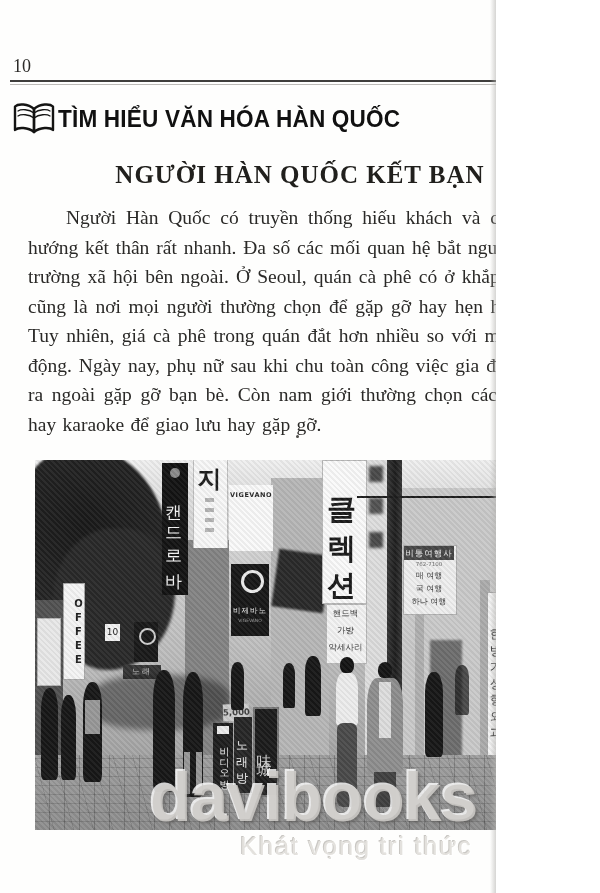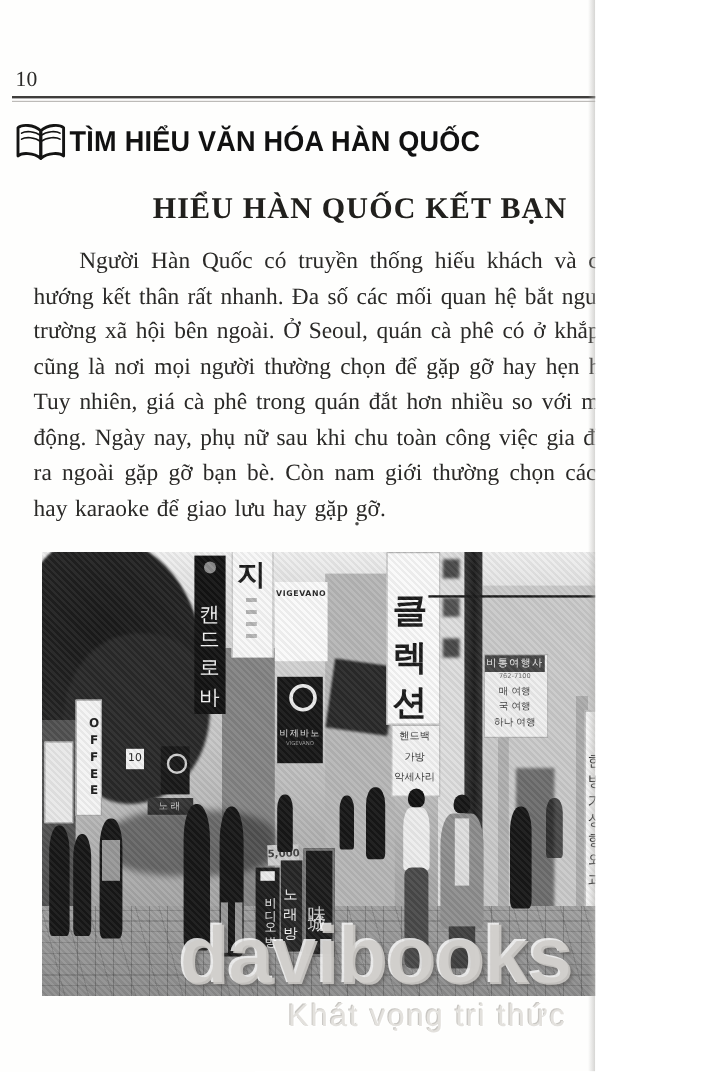--- a/index.html
+++ b/index.html
@@ -60,21 +60,21 @@
       <g fill="none" stroke="#141413" stroke-width="1.3" stroke-linecap="round">
         <path d="M23 12 C18 8, 10 8, 7 10"></path>
         <path d="M23 12 C28 8, 36 8, 39 10"></path>
         <path d="M23 17 C18 13, 10 13, 7 15"></path>
         <path d="M23 17 C28 13, 36 13, 39 15"></path>
       </g>
     </svg>
   </div>
   <div class="abs sect">TÌM HIỂU VĂN HÓA HÀN QUỐC</div>
 
-  <div class="abs title">HIỂU HÀN QUỐC KẾT BẠN</div>
+  <div class="abs title">NGƯỜI HÀN QUỐC KẾT BẠN</div>
   <div class="abs para">Người Hàn Quốc có truyền thống hiếu khách và có khuynh hướng kết thân rất nhanh. Đa số các mối quan hệ bắt nguồn từ môi trường xã hội bên ngoài. Ở Seoul, quán cà phê có ở khắp nơi. Đây cũng là nơi mọi người thường chọn để gặp gỡ hay hẹn hò bạn bè. Tuy nhiên, giá cà phê trong quán đắt hơn nhiều so với máy bán tự động. Ngày nay, phụ nữ sau khi chu toàn công việc gia đình có thể ra ngoài gặp gỡ bạn bè. Còn nam giới thường chọn các quán bar hay karaoke để giao lưu hay gặp gỡ.</div>
   <div class="abs speck"></div>
 
   <div class="abs" id="photo">
 
     <div style="left:150px;top:80px;width:44px;height:290px;background:#86837c;"></div>
     <div style="left:236px;top:18px;width:58px;height:352px;background:#b7b4ad;"></div>
     <div style="left:330px;top:0;width:24px;height:370px;background:#dcd9d3;"></div>
     <div style="left:367px;top:28px;width:96px;height:342px;background:#c9c6bf;"></div>
     <div style="left:462px;top:26px;width:73px;height:344px;background:#b4b1aa;"></div>

